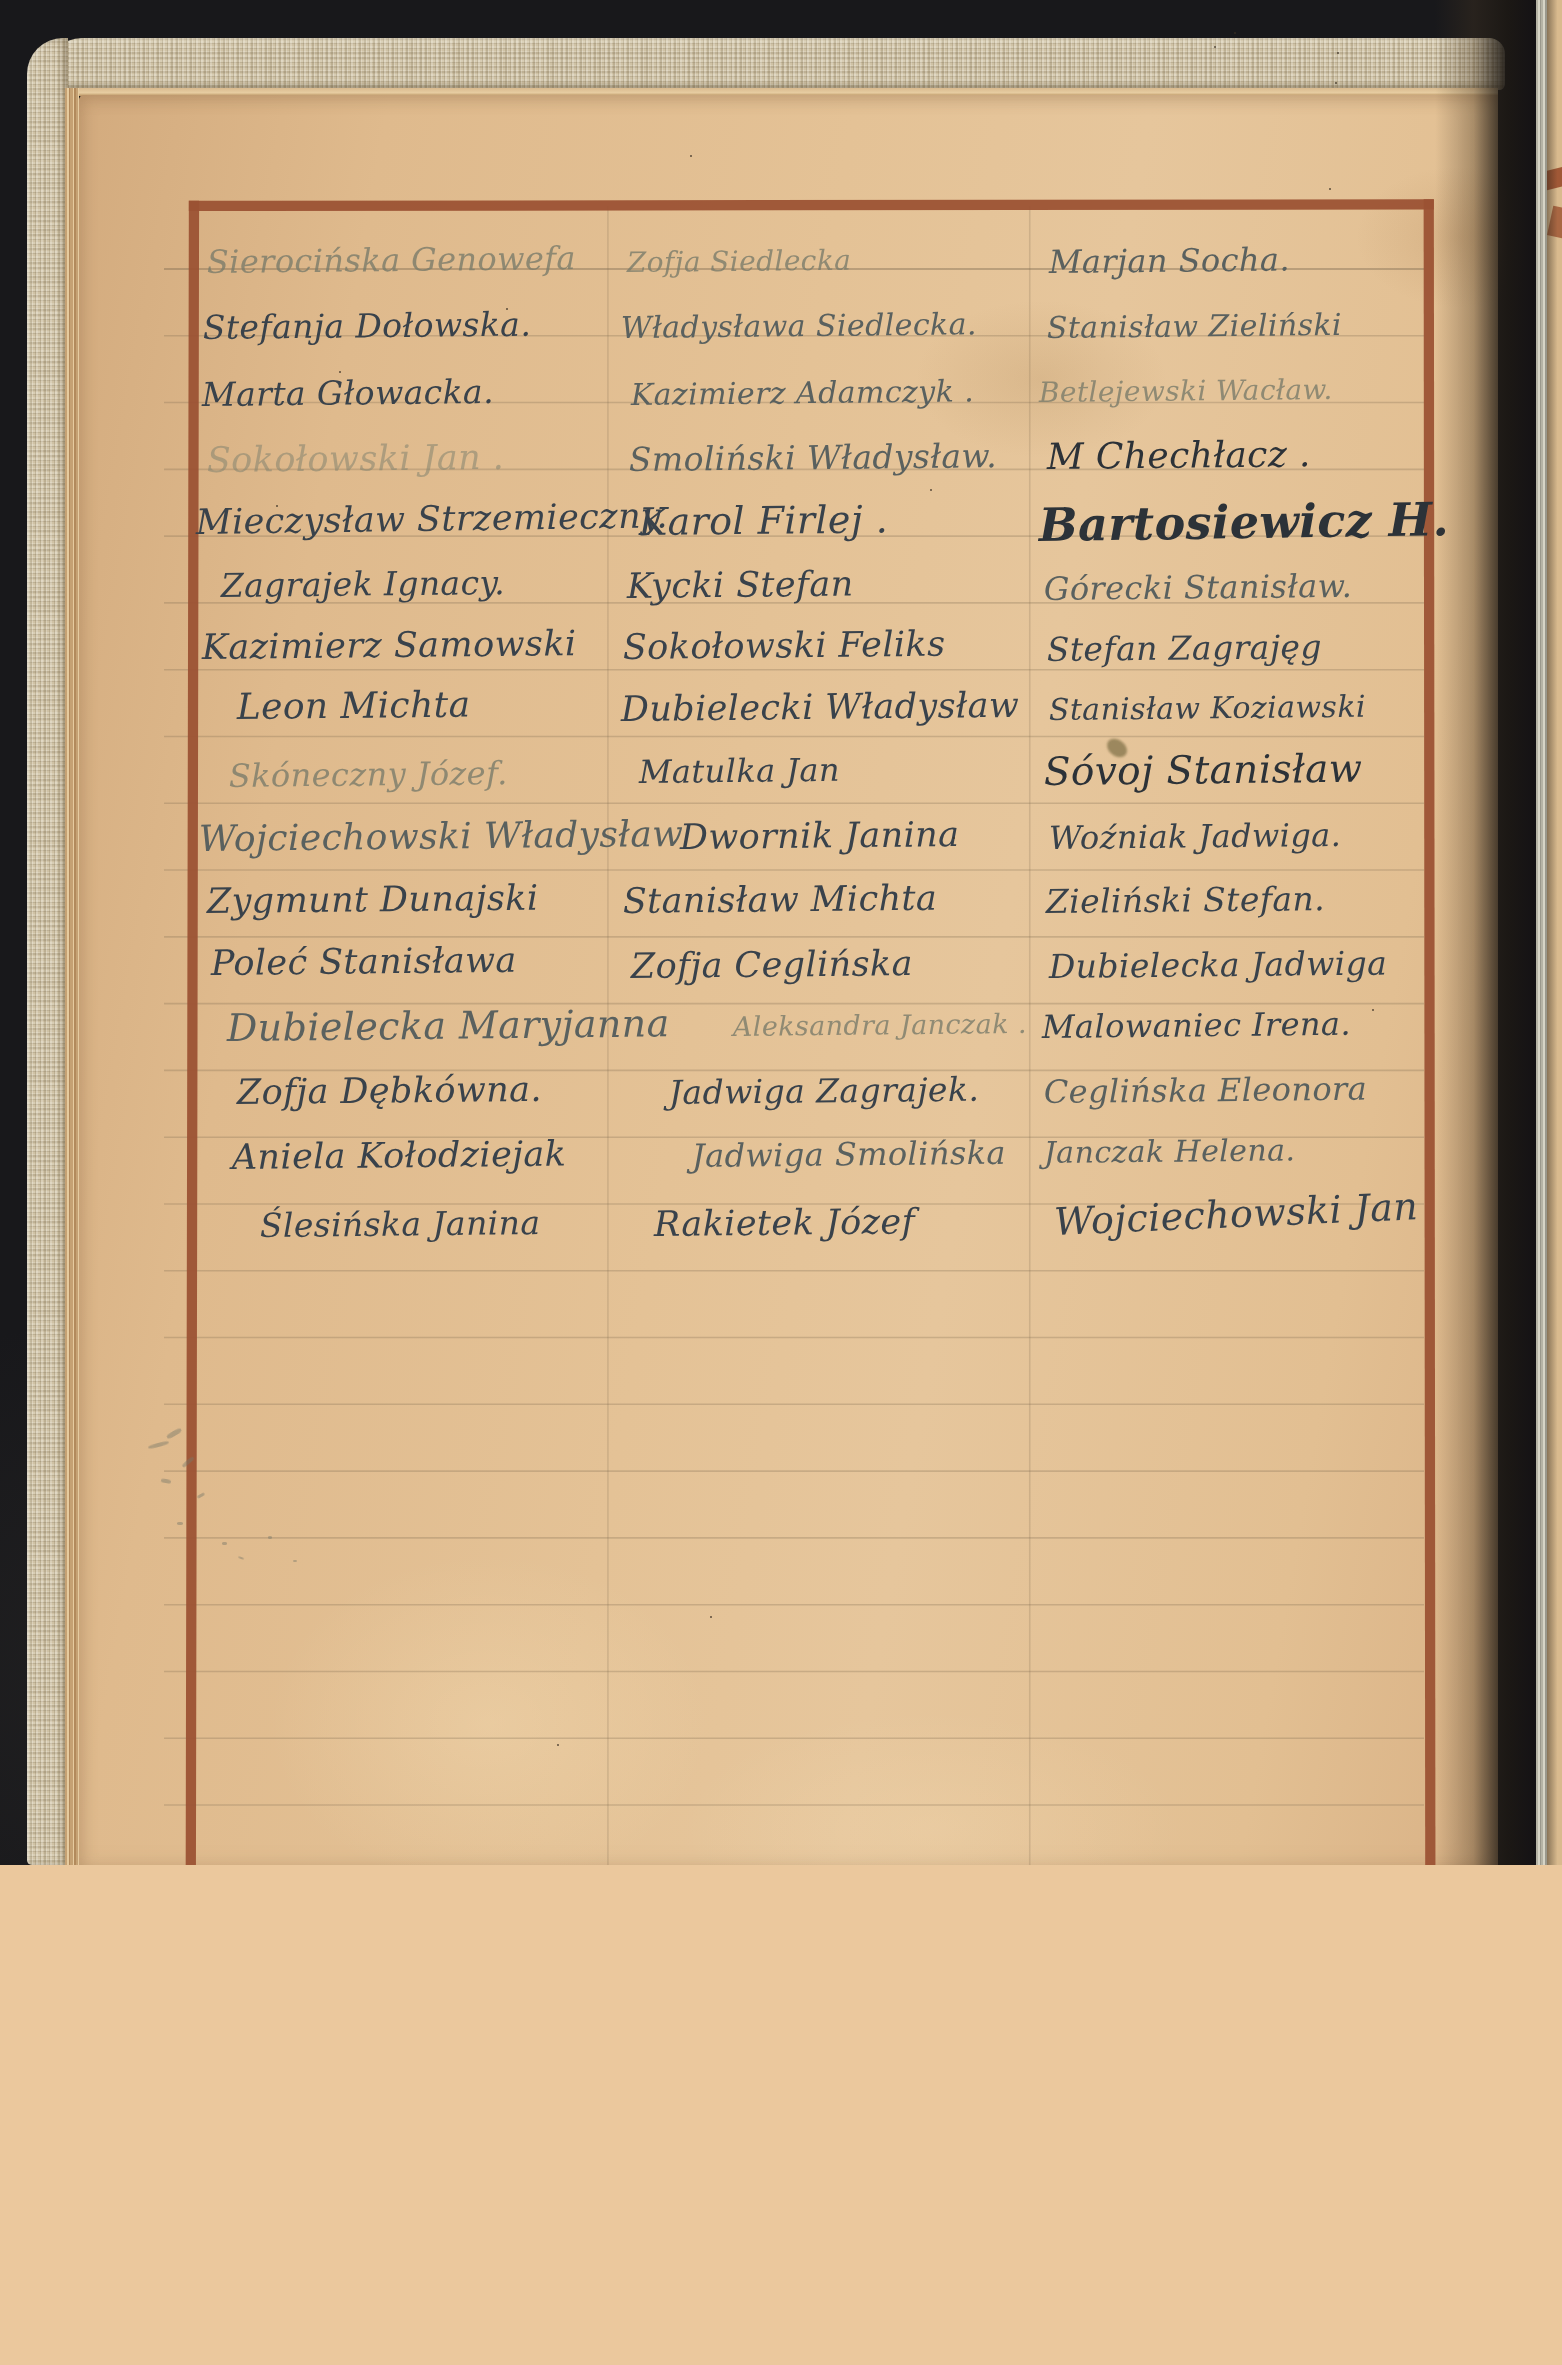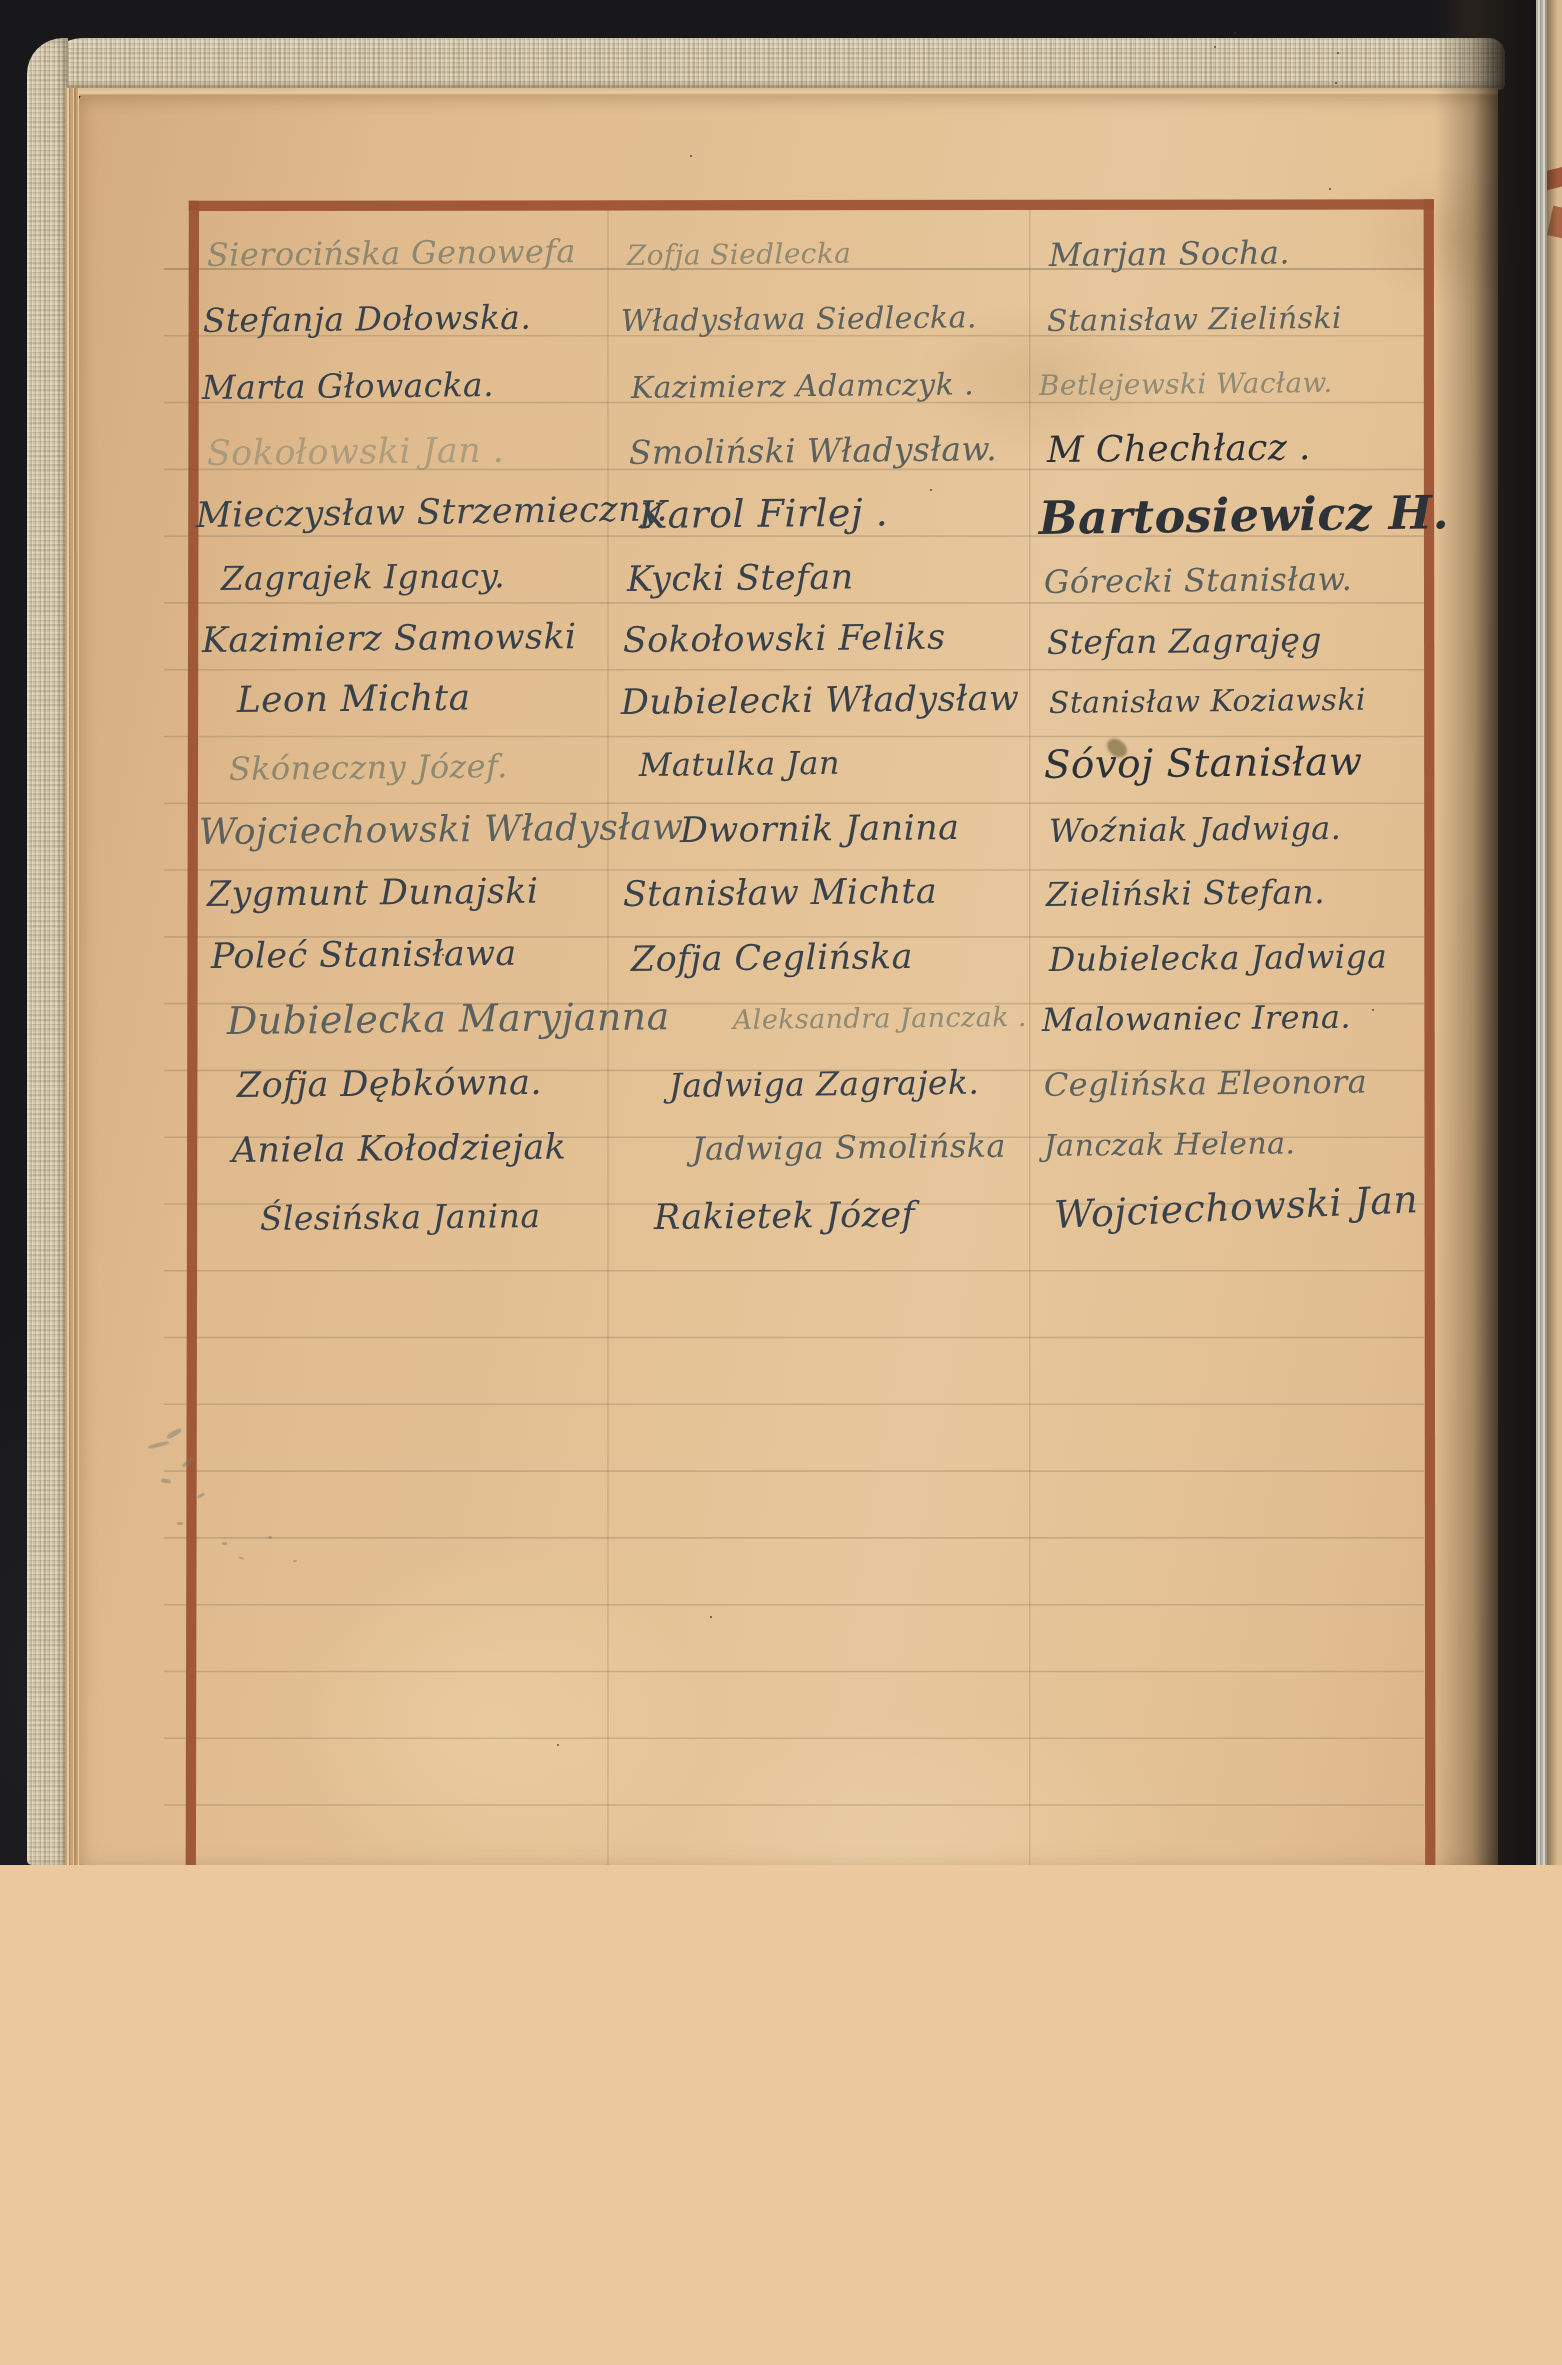--- a/index.html
+++ b/index.html
@@ -34,21 +34,21 @@
   .stain-a{left:836px;top:205px;width:252px;height:158px;background:radial-gradient(closest-side,rgba(155,115,65,.16),rgba(0,0,0,0));}
   .stain-b{left:1277px;top:71px;width:205px;height:142px;background:radial-gradient(closest-side,rgba(150,105,60,.16),rgba(0,0,0,0));}
   .stain-c{left:189px;top:1459px;width:442px;height:339px;background:radial-gradient(closest-side,rgba(255,238,200,.22),rgba(0,0,0,0));}
   .stain-d{left:599px;top:1616px;width:505px;height:237px;background:radial-gradient(closest-side,rgba(255,236,198,.16),rgba(0,0,0,0));}
 
   .speck{position:absolute;width:2.4px;height:2.4px;border-radius:50%;background:#3a2f24;opacity:.8;}
 
   svg.overlay{position:absolute;left:0;top:0;}
 
   
-  .signatures{position:absolute;left:0;top:5px;width:1562px;height:1865px;}
+  .signatures{position:absolute;left:0;top:12px;width:1562px;height:1865px;}
   .sig{position:absolute;white-space:nowrap;line-height:1;font-style:italic;letter-spacing:0.4px;
        font-family:"DejaVu Serif", serif;transform-origin:left bottom;}
   .ink-dark{color:#39424b;}
   .ink-mid{color:#5a615f;}
   .ink-faint{color:rgba(122,124,106,.8);}
   .ink-ghost{color:rgba(131,131,112,.55);}
   .ink-xdark{color:#2c3238;}
 
   
   .ink-smudge{position:absolute;left:1106px;top:740px;width:22px;height:16px;border-radius:50%;

